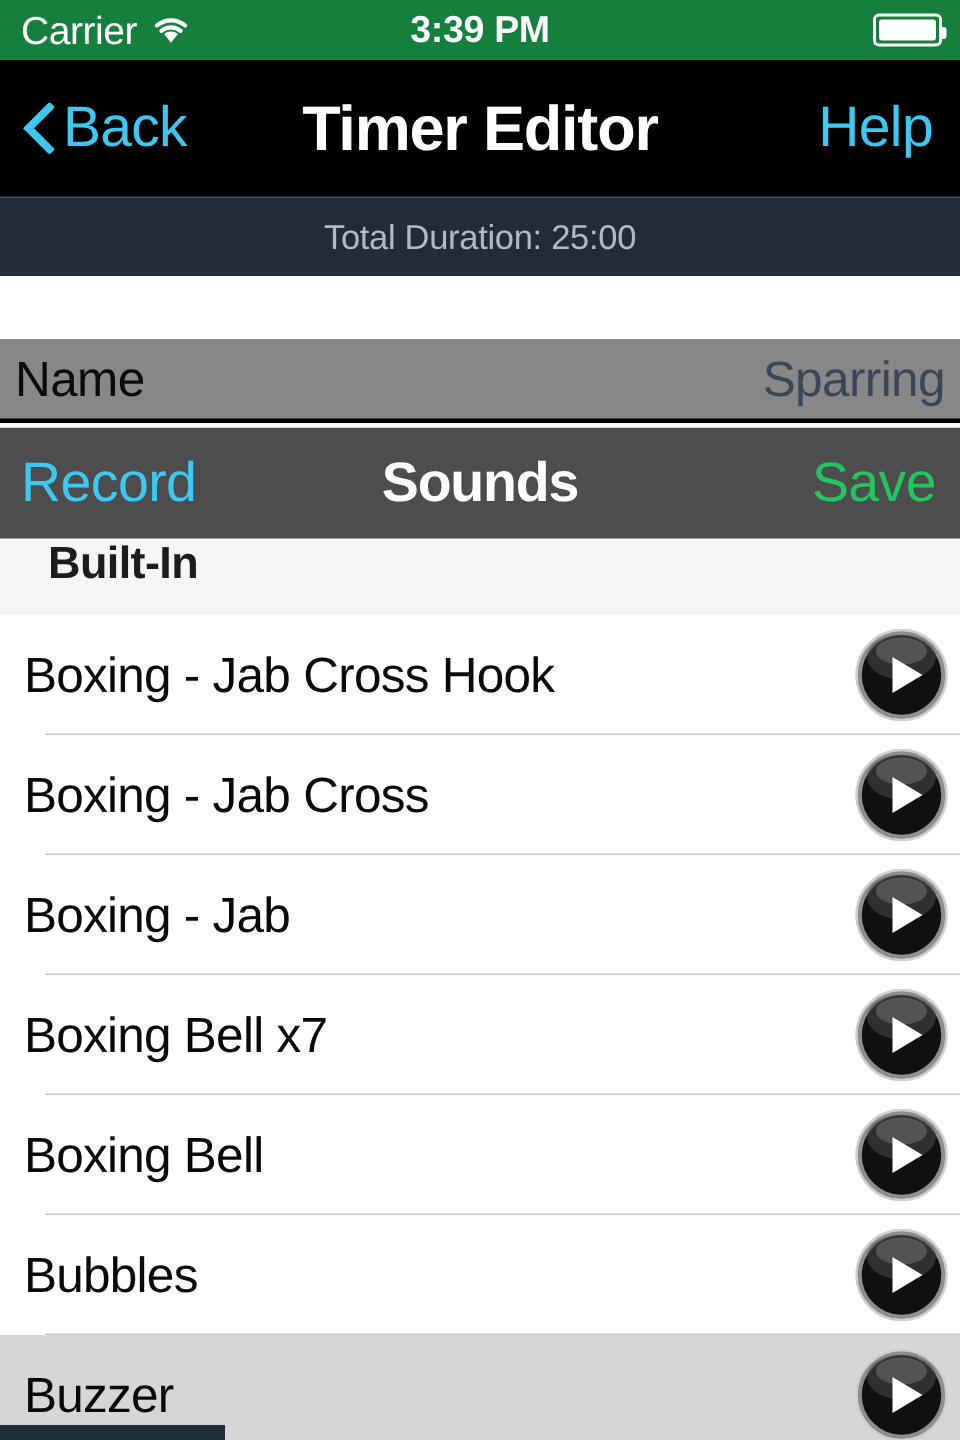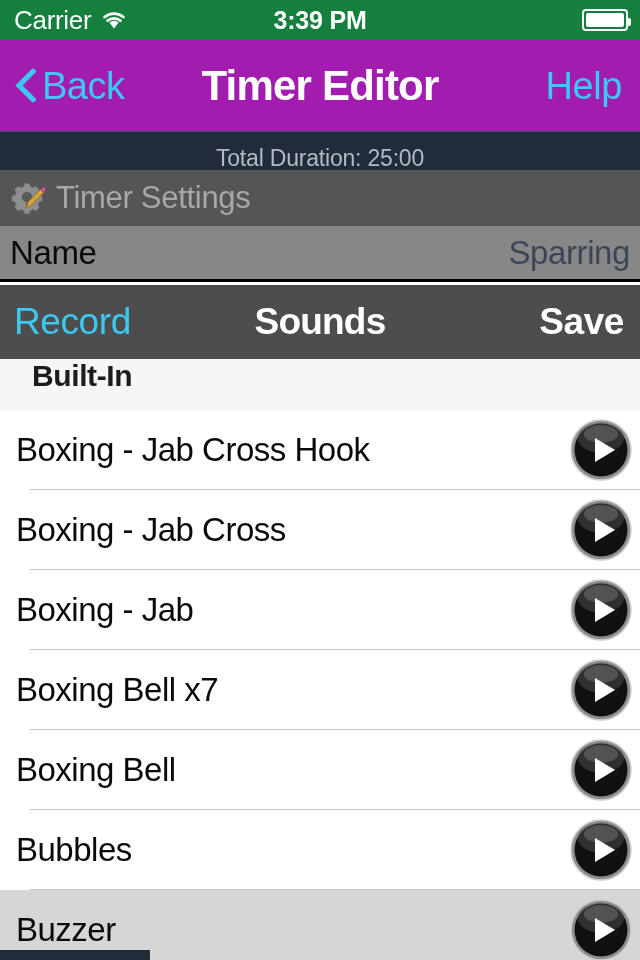--- a/index.html
+++ b/index.html
@@ -30,21 +30,21 @@
   }
   .batt-fill{ position:absolute; left:2px; top:2px; bottom:2px; right:2px; background:#ffffff; border-radius:2px; }
   .batt-cap{
     position:absolute; right:-5px; top:7px; width:3px; height:8px;
     background:#ffffff; border-radius:0 2px 2px 0;
   }
 
   
   .navbar{
     position:absolute; top:40px; left:0; width:640px; height:92px;
-    background:#a21caf;
+    background:#000000;
     border-bottom:1px solid #34526e;
   }
   .nav-back{
     position:absolute; left:14px; top:50%; transform:translateY(-50%);
     display:flex; align-items:center; gap:6px;
     color:#3cc8f0; font-size:38px; letter-spacing:-0.5px;
     cursor:pointer;
   }
   .chev{ display:block; width:22px; height:34px; }
   .nav-title{
@@ -98,21 +98,21 @@
     position:absolute; left:14px; top:50%; transform:translateY(-50%);
     color:#3cc8f0; font-size:37px; letter-spacing:-0.4px; cursor:pointer;
   }
   .mh-title{
     position:absolute; left:0; width:640px; top:50%; transform:translateY(-50%);
     text-align:center; color:#ffffff; font-size:37px; font-weight:bold;
     letter-spacing:-0.8px;
   }
   .mh-right{
     position:absolute; right:16px; top:50%; transform:translateY(-50%);
-    color:#ffffff; font-size:37px; font-weight:bold; letter-spacing:-0.4px; cursor:pointer;
+    color:#22c55e; font-size:37px; font-weight:normal; letter-spacing:-0.4px; cursor:pointer;
   }
 
   .list-section-header{
     width:640px; height:51px; background:#f5f5f5;
     display:flex; align-items:flex-start; padding-left:32px;
     font-size:30px; font-weight:bold; color:#1c1c1c; letter-spacing:-0.4px;
   }
 
   .sound-list{ width:640px; }
   .sound-row{
@@ -169,34 +169,20 @@
       <span>Back</span>
     </div>
     <div class="nav-title">Timer Editor</div>
     <div class="nav-help">Help</div>
   </div>
 
   <div class="duration-bar">
     <span>Total Duration: 25:00</span>
   </div>
 
-  <div class="section-header">
-    <svg class="gear-pencil" viewBox="0 0 36 36">
-      <g fill="#8e8e8e" stroke="#6e6e6e" stroke-width="0.8">
-        <path d="M14.5 3.5 h5 l0.9 3.1 2.6 1.1 2.9-1.5 3.5 3.5 -1.5 2.9 1.1 2.6 3.1 0.9 v5 l-3.1 0.9 -1.1 2.6 1.5 2.9 -3.5 3.5 -2.9-1.5 -2.6 1.1 -0.9 3.1 h-5 l-0.9-3.1 -2.6-1.1 -2.9 1.5 -3.5-3.5 1.5-2.9 -1.1-2.6 -3.1-0.9 v-5 l3.1-0.9 1.1-2.6 -1.5-2.9 3.5-3.5 2.9 1.5 2.6-1.1 Z"></path>
-      </g>
-      <circle cx="17" cy="17" r="5.2" fill="#5a5a5a"></circle>
-      <g>
-        <path d="M30.5 9.5 l3.2 3.2 -13.2 13.2 -4.6 1.4 1.4-4.6 Z" fill="#d9a33a" stroke="#8c6a1c" stroke-width="0.9"></path>
-        <path d="M30.5 9.5 l3.2 3.2 1.6-1.6 a2.2 2.2 0 0 0 -3.2-3.2 Z" fill="#c9569c" stroke="#8c3a68" stroke-width="0.8"></path>
-        <path d="M16.7 22.7 l1.4 1.4 -2.2 0.8 Z" fill="#3a2a14"></path>
-      </g>
-    </svg>
-    <span class="section-header-label">Timer Settings</span>
-  </div>
 
   <div class="name-row">
     <span class="name-row-label">Name</span>
     <span class="name-row-value">Sparring</span>
   </div>
 
   <div class="modal">
 
     <div class="modal-header">
       <div class="mh-left">Record</div>

